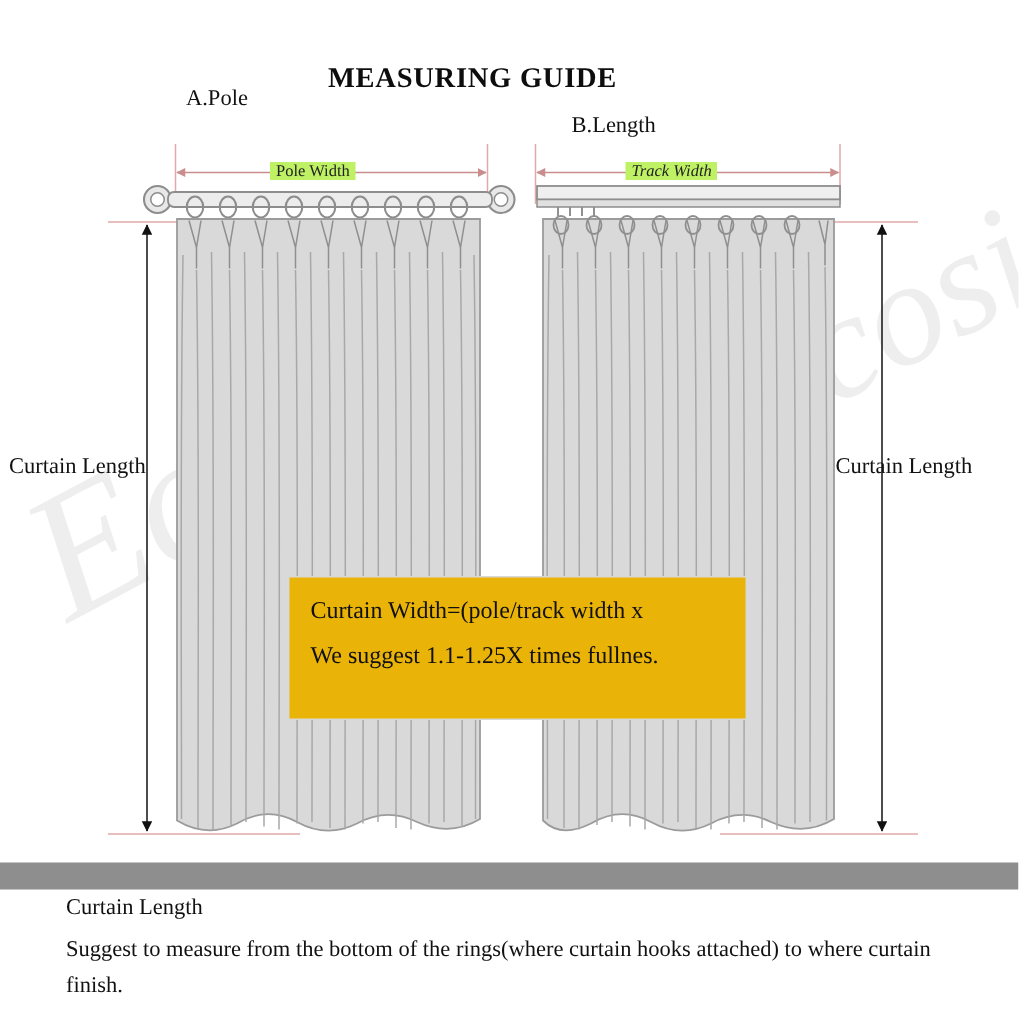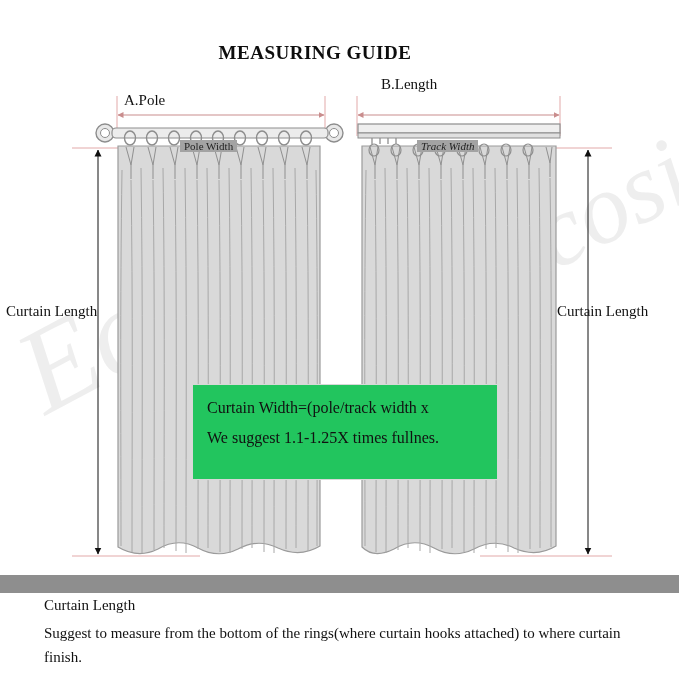--- a/index.html
+++ b/index.html
@@ -39,49 +39,48 @@
     font-size: 19px;
     font-weight: bold;
     letter-spacing: 0.5px;
     color: #0d0d0d;
   }
   .panel-label {
     position: absolute;
     font-size: 15px;
     color: #111;
   }
-  .label-pole { top: 92px; left: 124px; }
+  .label-pole { top: 58px; left: 124px; }
   .label-track { top: 76px; left: 381px; }
 
   .dim-label {
     position: absolute;
     font-size: 11px;
     color: #222;
-    background: #a3a3a3;
+    background: #bef264;
     padding: 0 4px;
-    margin-top: 32px;
   }
   .dim-pole-width { top: 108px; left: 180px; }
   .dim-track-width { top: 108px; left: 417px; font-style: italic; }
 
   .side-label {
     position: absolute;
     font-size: 15px;
     color: #111;
   }
   .side-left { top: 303px; left: 6px; }
   .side-right { top: 303px; left: 557px; }
 
   .callout {
     position: absolute;
     left: 192px;
     top: 384px;
     width: 306px;
     height: 96px;
-    background: #22c55e;
+    background: #eab308;
     border: 1px solid #d8d8d8;
     box-sizing: border-box;
     padding: 8px 10px 0 14px;
   }
   .callout div {
     font-size: 16px;
     line-height: 30px;
     color: #111;
     white-space: nowrap;
   }

